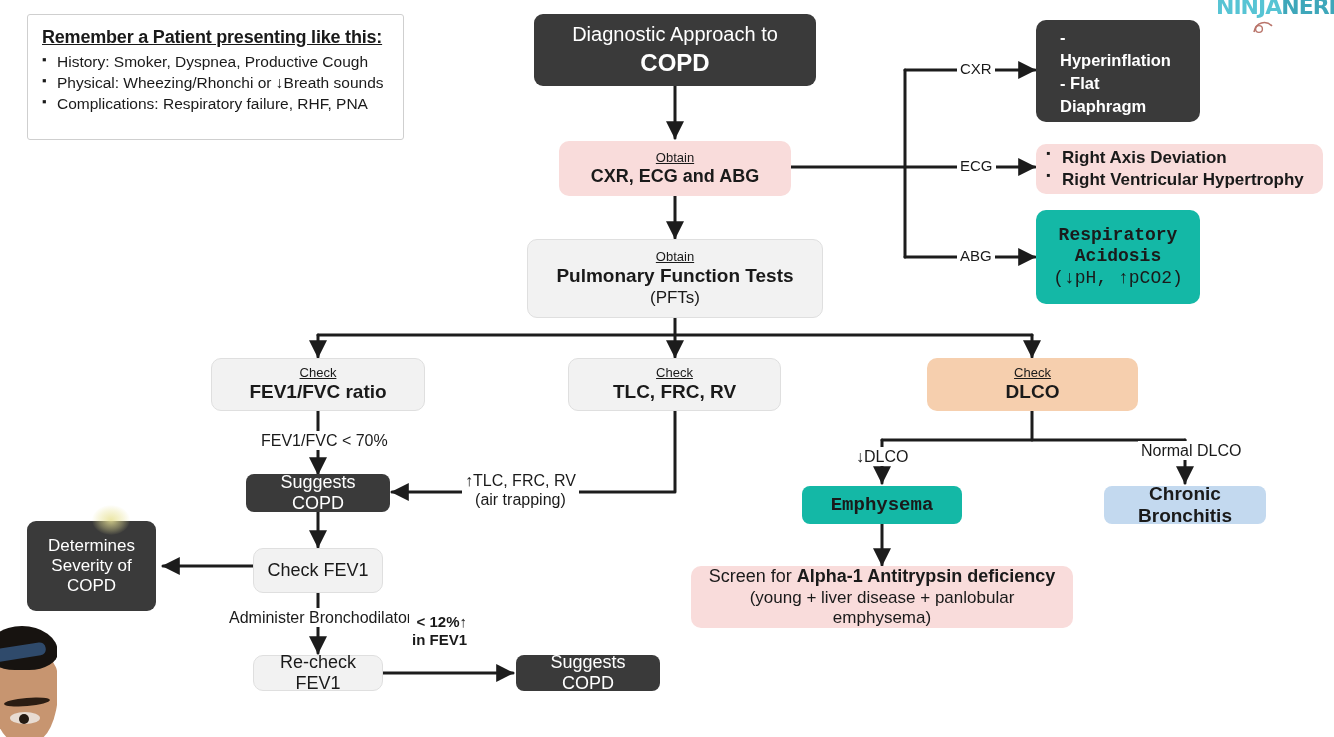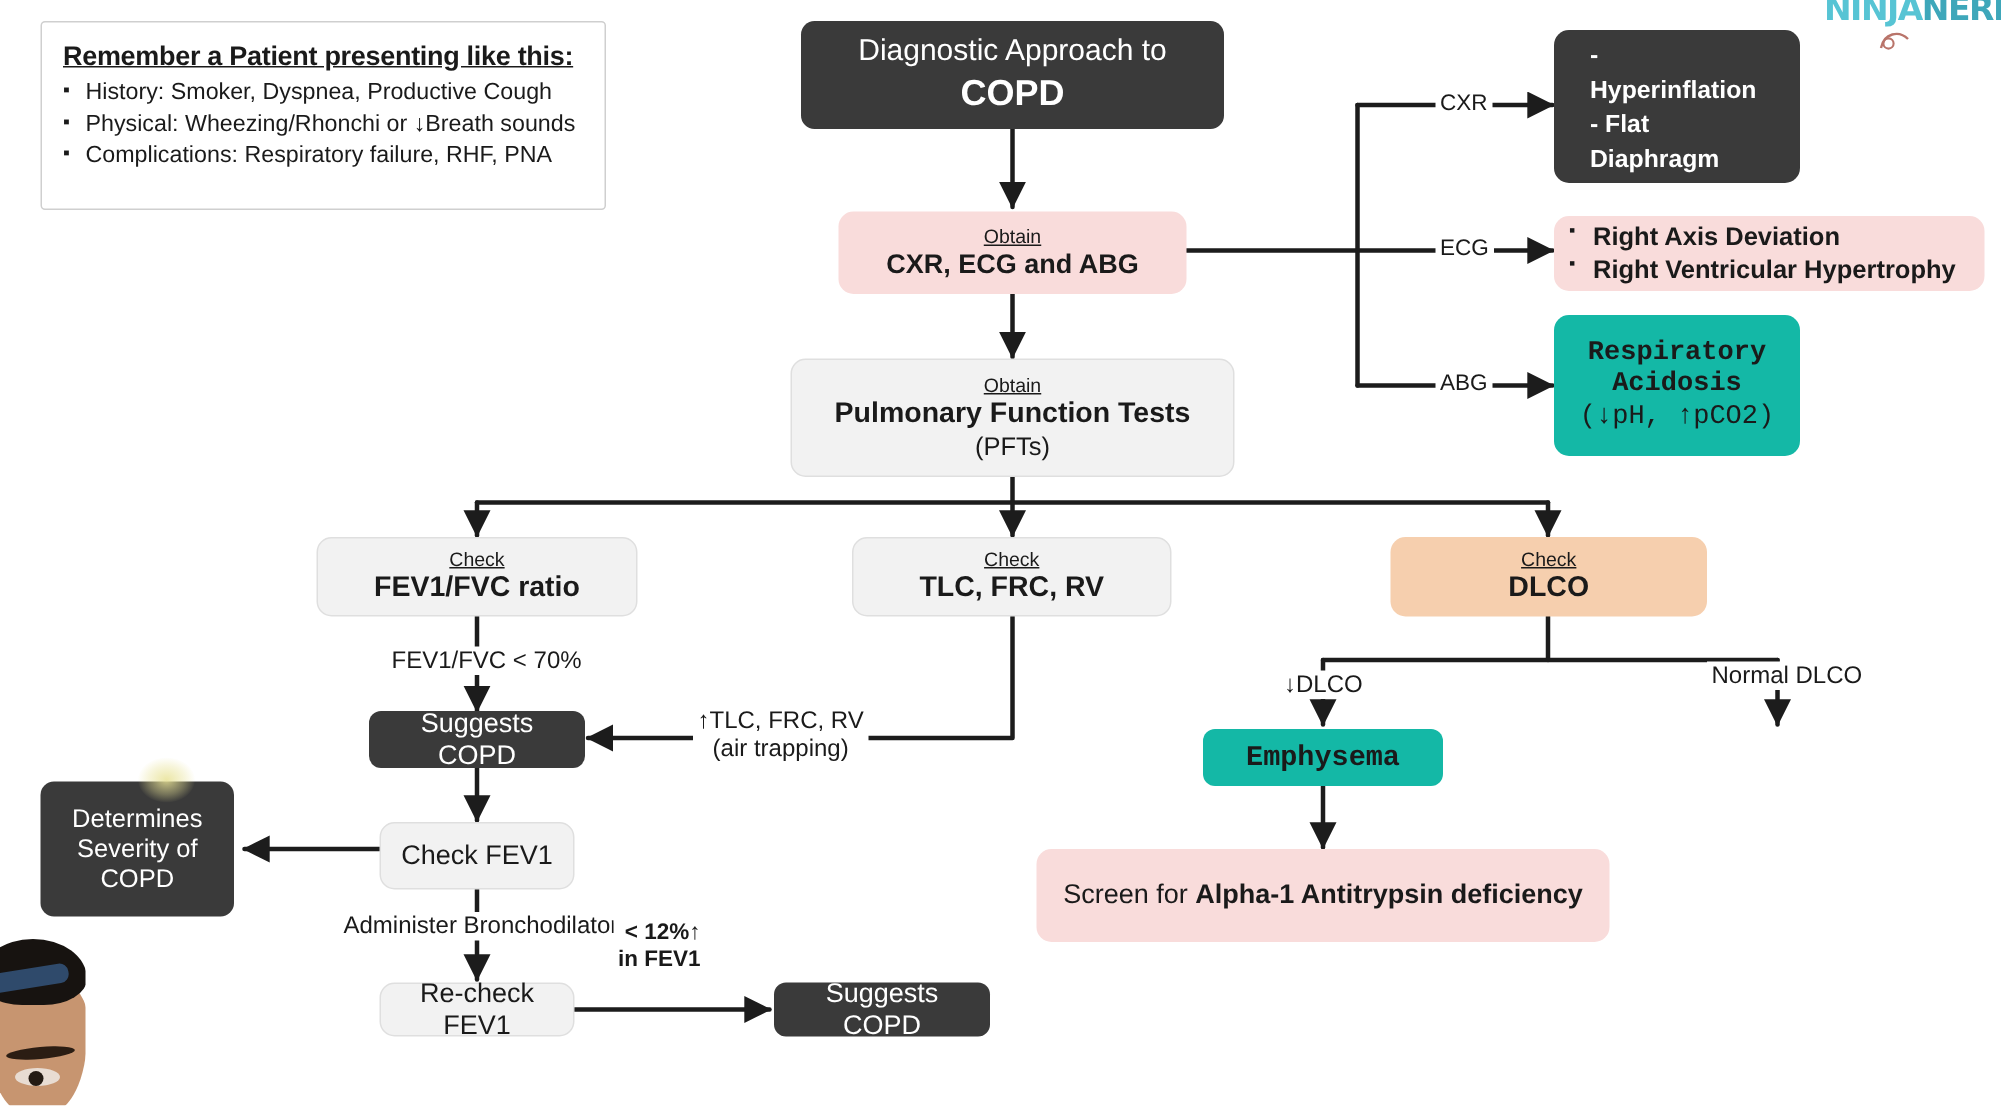--- a/index.html
+++ b/index.html
@@ -235,25 +235,29 @@
   </div>
 
   <div class="node dark" style="left:516px; top:655px; width:144px; height:36px; border-radius:8px;">
     <div style="font-size:18px; font-weight:400;">Suggests COPD</div>
   </div>
 
   <div class="node pinkSalmon" style="left:802px; top:486px; width:160px; height:38px; border-radius:8px;">
     <div style="font-size:19px; font-weight:700;">Emphysema</div>
   </div>
 
+  <div class="node blue" style="left:1104px; top:486px; width:162px; height:38px; border-radius:8px;">
+    <div style="font-size:19px; font-weight:700;">Chronic Bronchitis</div>
+  </div>
 
   <div class="node pinkLt" style="left:691px; top:566px; width:382px; height:62px;">
     <div style="font-size:18px;">
       <span style="font-weight:400;">Screen for </span><span style="font-weight:700;">Alpha-1 Antitrypsin deficiency</span>
     </div>
+    <div style="font-size:17px; font-weight:400; margin-top:1px;">(young + liver disease + panlobular emphysema)</div>
   </div>
 
   <div class="edge-label" style="left:957px; top:60px;">CXR</div>
   <div class="edge-label" style="left:957px; top:157px;">ECG</div>
   <div class="edge-label" style="left:957px; top:247px;">ABG</div>
 
   <div class="edge-label" style="left:258px; top:431px; font-size:16px;">FEV1/FVC &lt; 70%</div>
 
   <div class="edge-label" style="left:462px; top:471px; font-size:16px;">
     <div>↑TLC, FRC, RV</div>

